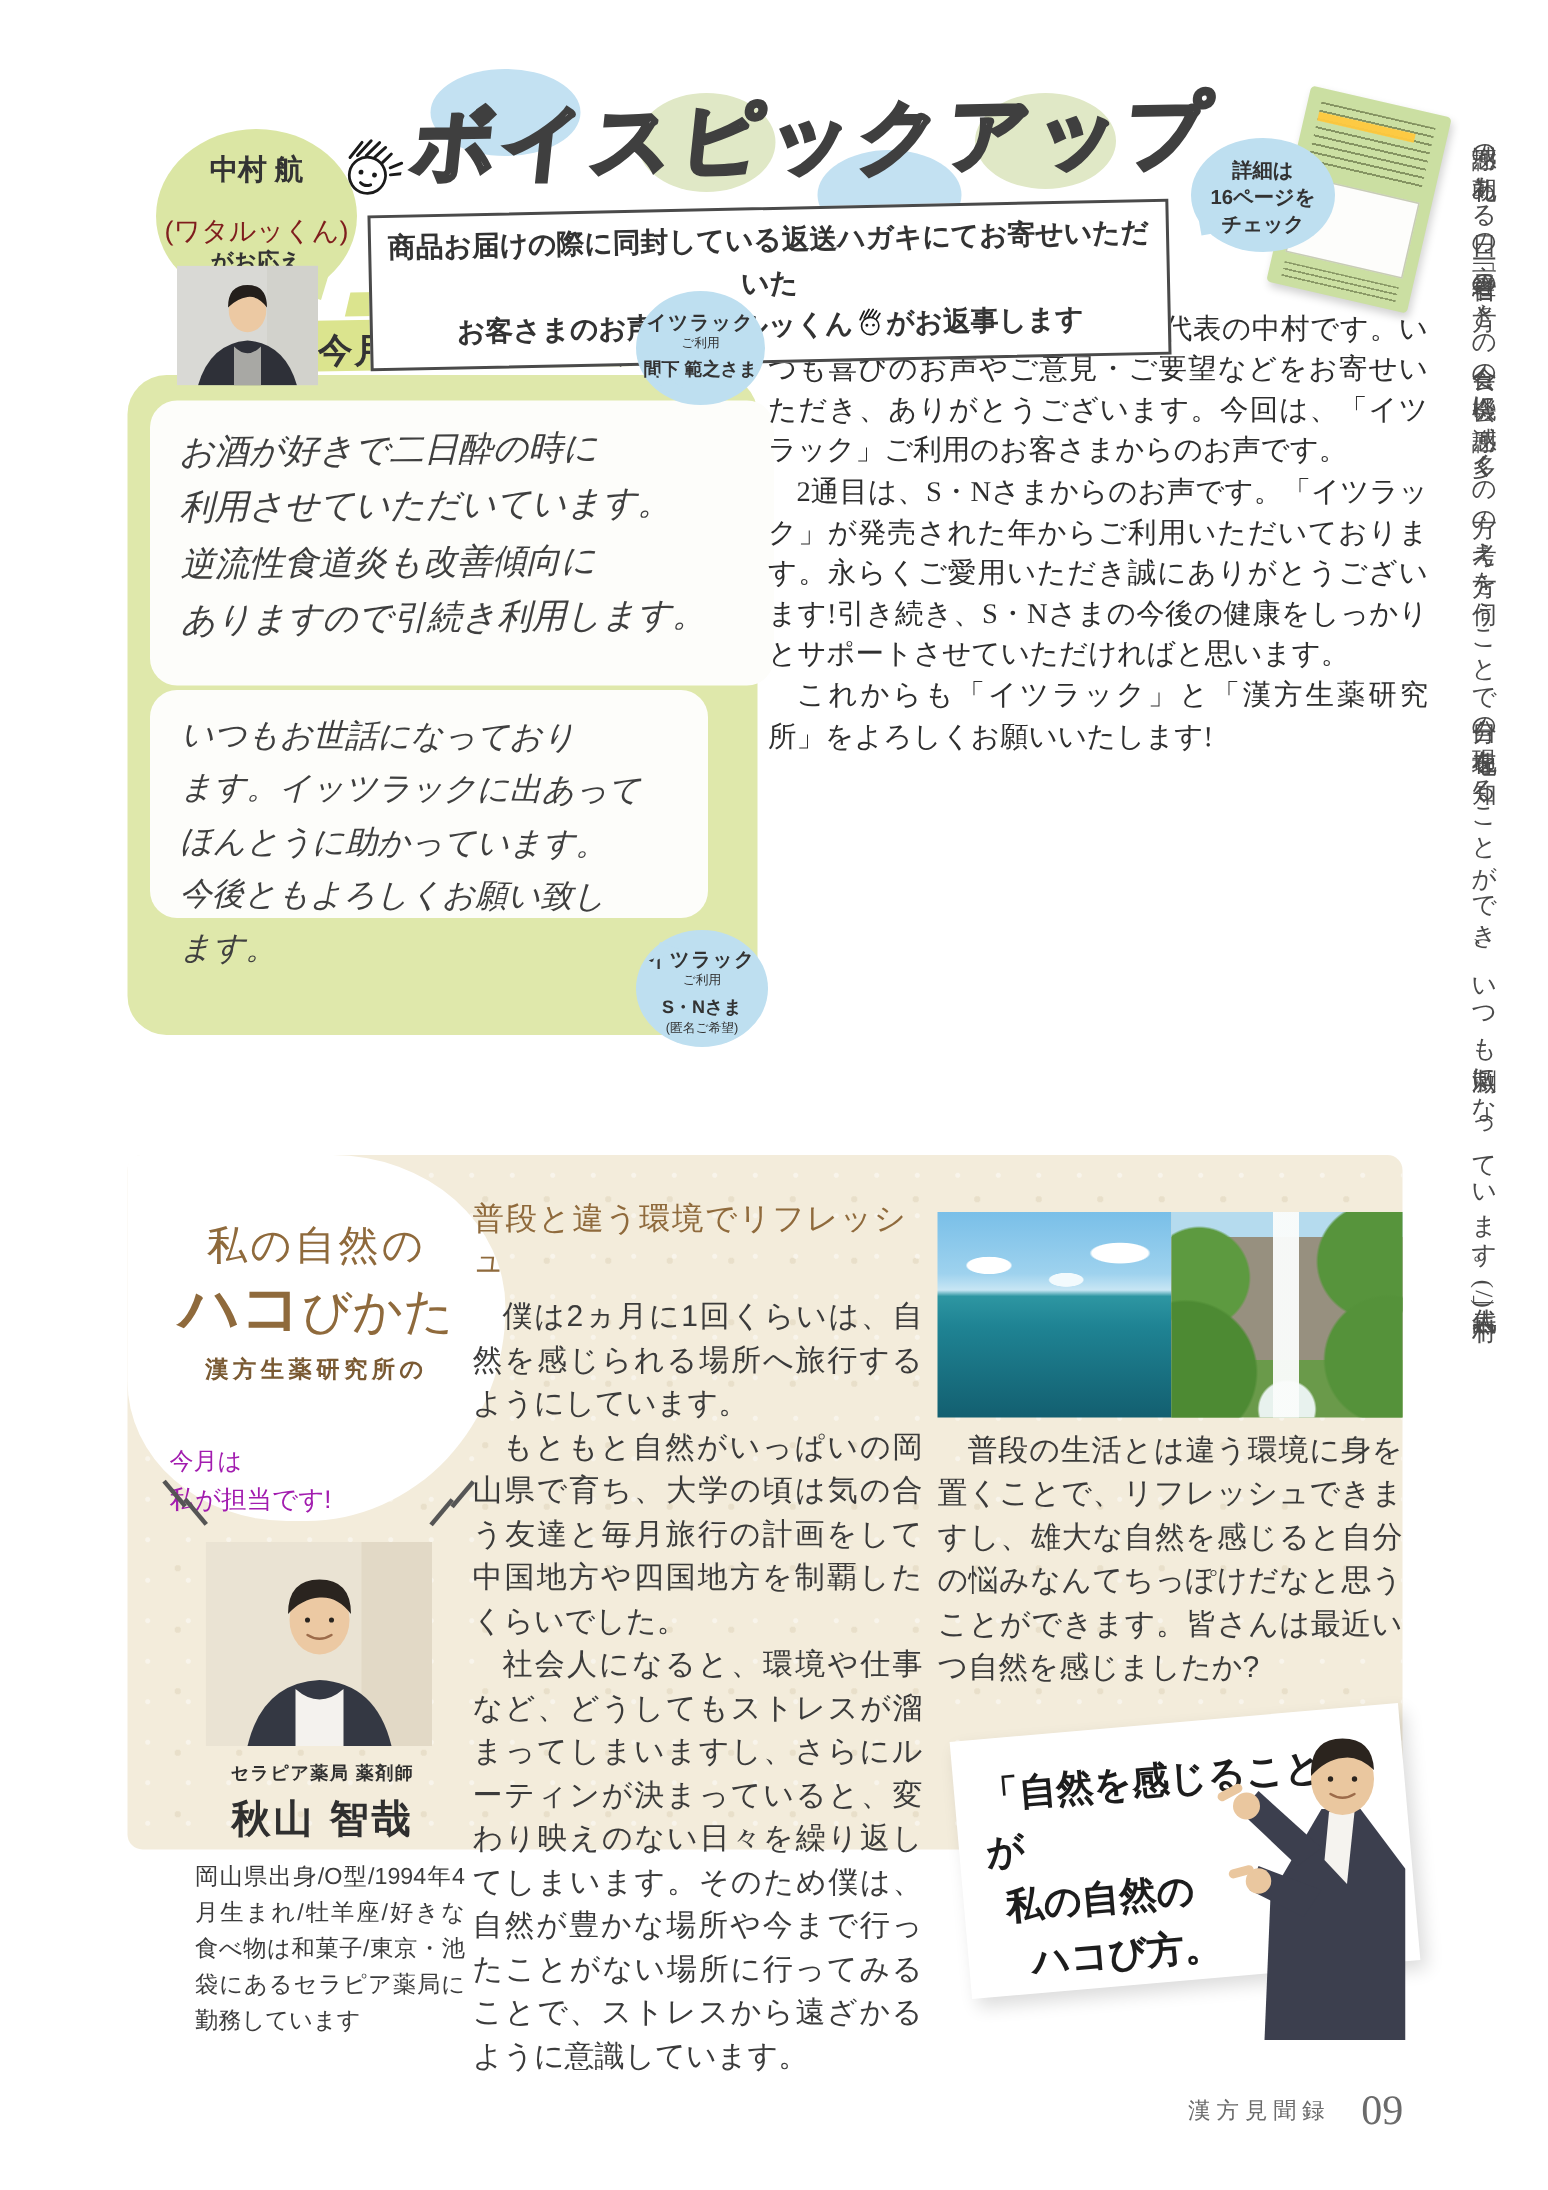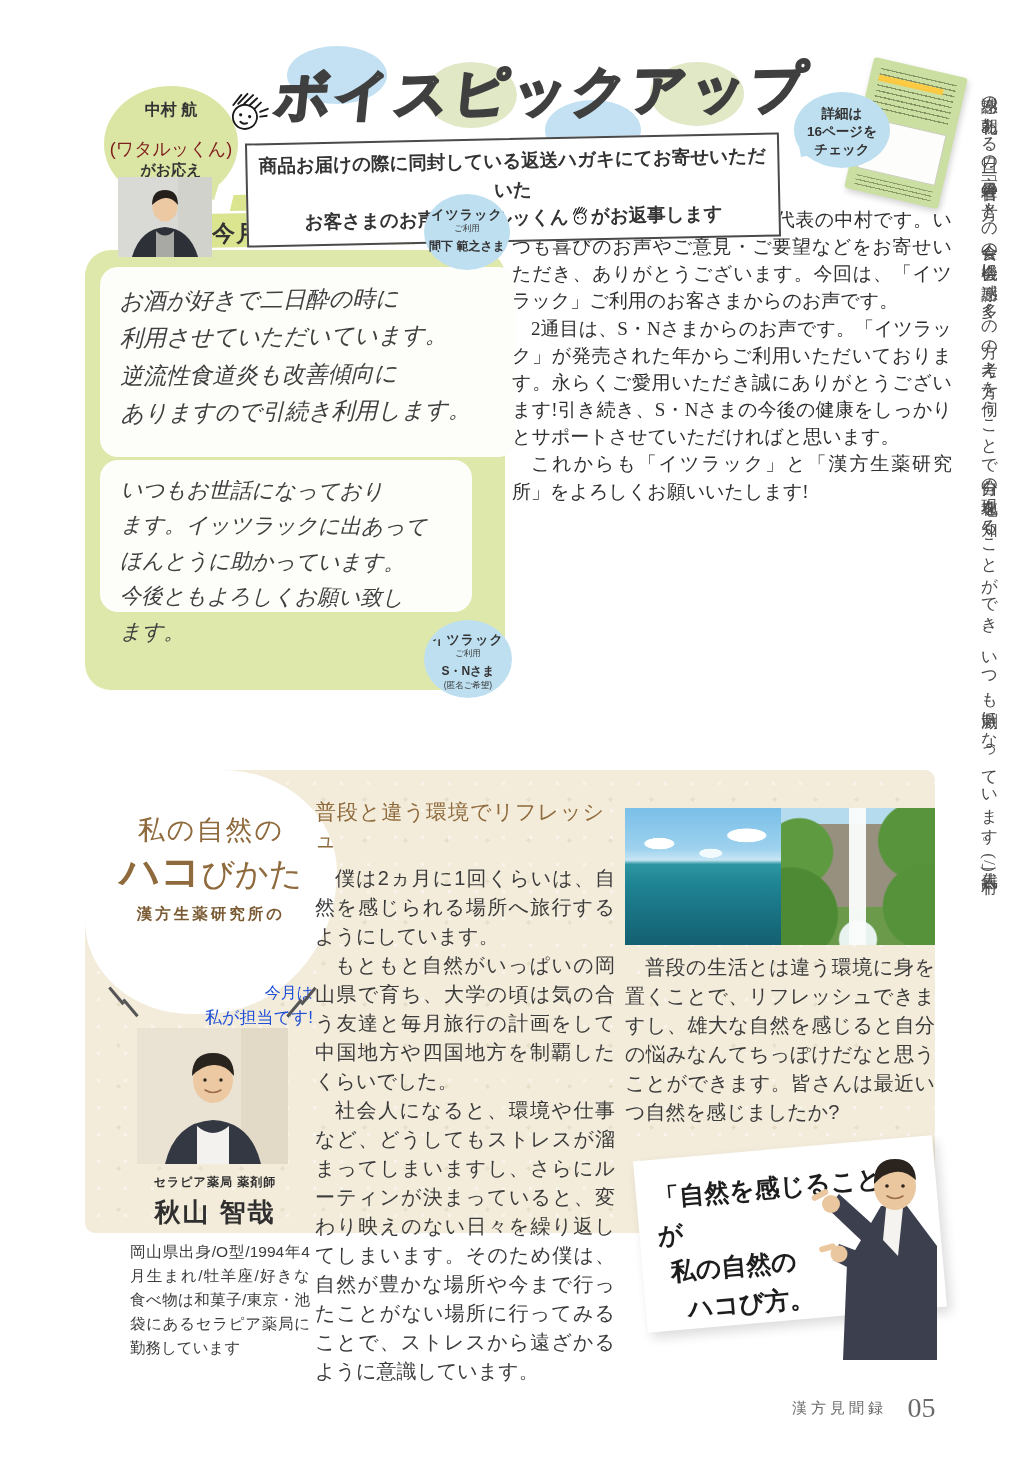--- a/index.html
+++ b/index.html
@@ -16,21 +16,21 @@
   
   .vp-title{left:276px;top:56px;font-size:54px;font-weight:800;letter-spacing:4px;
     color:#fff;-webkit-text-stroke:2.6px #3f3f3f;transform:skewX(-7deg) rotate(-1deg);
     white-space:nowrap;z-index:3;font-family:"Liberation Sans","DejaVu Sans",sans-serif;}
 
   
   .responder{left:104px;top:86px;width:134px;height:116px;background:#dbe6a4;border-radius:50%;
     text-align:center;padding-top:14px;box-sizing:border-box;z-index:2;}
   .responder:after{content:"";position:absolute;left:96px;top:100px;width:0;height:0;
     border:14px solid transparent;border-top-color:#dbe6a4;transform:rotate(-28deg);}
-  .responder .nm{font-size:16px;font-weight:bold;color:#333;}
+  .responder .nm{font-size:19px;font-weight:bold;color:#333;}
   .responder .al{font-size:18px;color:#7f1d1d;margin-top:16px;}
   .responder .ln{font-size:15px;font-weight:bold;color:#333;line-height:1.25;}
   .wataru-face{position:absolute;z-index:3;}
 
   
   .banner{left:246px;top:138px;width:534px;background:#fff;border:2.5px solid #4a4a4a;
     transform:rotate(-1.2deg);text-align:center;padding:7px 10px;box-sizing:border-box;z-index:3;
     font-size:18.5px;font-weight:600;line-height:1.55;color:#333;}
   .banner .inline-icon{display:inline-block;vertical-align:-4px;}
 
@@ -96,21 +96,21 @@
     background-size:27px 27px,41px 41px;background-position:0 0,13px 9px;}
   .white-blob{position:absolute;left:0;top:0;width:252px;height:244px;background:#fff;
     border-radius:10px 130px 150px 120px / 10px 115px 160px 105px;}
   .col-title1{position:absolute;left:0;top:42px;width:252px;text-align:center;font-size:27px;
     color:#8f6a3c;letter-spacing:2px;}
   .col-title2{position:absolute;left:0;top:74px;width:252px;text-align:center;color:#8f6a3c;}
   .col-title2 .b{font-size:40px;font-weight:800;}
   .col-title2 .r{font-size:33px;}
   .col-sub{position:absolute;left:0;top:132px;width:252px;text-align:center;font-size:15.5px;
     font-weight:bold;color:#7a5a33;letter-spacing:3px;line-height:1.55;}
-  .charge{position:absolute;left:28px;top:211px;width:200px;text-align:right;color:#1d4ed8;line-height:1.5;}
+  .charge{position:absolute;left:28px;top:193px;width:200px;text-align:left;color:#a21caf;line-height:1.5;}
   .charge .c1{font-size:16px;}
   .charge .c2{font-size:17px;}
   .slash{position:absolute;width:2.5px;height:22px;background:#555;}
 
   .staff-photo{position:absolute;left:52px;top:258px;width:151px;height:136px;overflow:hidden;}
   .staff-title{position:absolute;left:30px;top:404px;width:200px;text-align:center;
     font-size:12px;font-weight:bold;color:#2f2f2f;letter-spacing:1px;}
   .staff-name{position:absolute;left:30px;top:425px;width:200px;text-align:center;
     font-size:26px;font-weight:bold;color:#2f2f2f;letter-spacing:2px;}
   .staff-profile{position:absolute;left:45px;top:470px;width:180px;font-size:15.5px;
@@ -347,16 +347,16 @@
         <rect x="26" y="50" width="18" height="6" rx="3" fill="#eac79f" transform="rotate(-28 35 53)"></rect>
         <path d="M84 136 L48 118 L54 102 L96 118 Z" fill="#3c3f4e"></path>
         <circle cx="54" cy="112" r="8.5" fill="#eac79f"></circle>
         <rect x="34" y="103" width="17" height="6" rx="3" fill="#eac79f" transform="rotate(-15 42 106)"></rect>
       </svg>
     </div>
   </div>
 
   <div class="abs footer">
     <span class="brand">漢方見聞録</span>
-    <span class="pg">05</span>
+    <span class="pg">09</span>
   </div>
 
 </div>
 
 </body></html>

